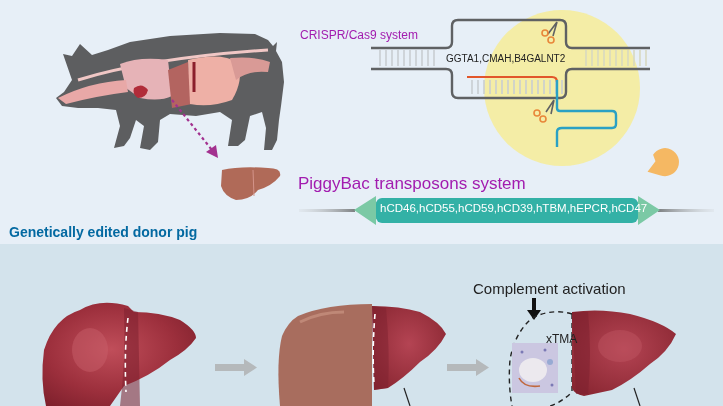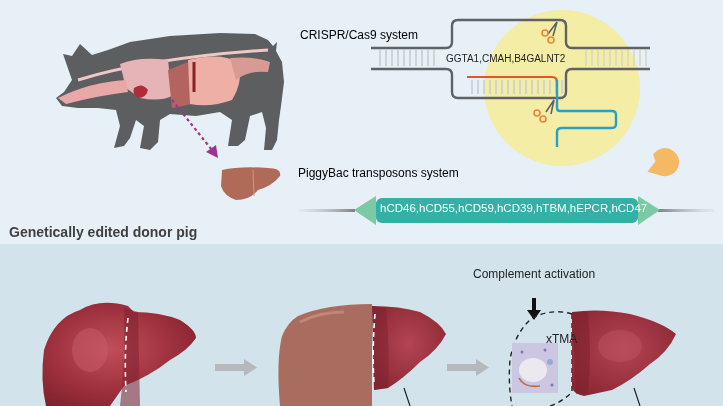--- a/index.html
+++ b/index.html
@@ -1,26 +1,26 @@
 <!DOCTYPE html>
 <html><head>
 <meta charset="utf-8">
 <style>
   html, body { margin: 0; padding: 0; }
   body { width: 723px; height: 406px; overflow: hidden; position: relative; font-family: "Liberation Sans", sans-serif; background: #e6eef6; }
   .top-panel { position: absolute; left: 0; top: 0; width: 723px; height: 244px; background: #e7eff7; }
   .bottom-panel { position: absolute; left: 0; top: 244px; width: 723px; height: 162px; background: #d3e3ec; }
   svg.layer { position: absolute; left: 0; top: 0; }
-  .label { position: absolute; white-space: nowrap; color: #000000; }
+  .label { position: absolute; white-space: nowrap; color: #a21caf; }
   .lbl-crispr { left: 300px; top: 28px; font-size: 12px; }
   .lbl-genes { left: 446px; top: 53px; font-size: 10px; color: #222; }
-  .lbl-piggy { left: 298px; top: 166px; font-size: 12px; }
-  .lbl-donor { left: 9px; top: 224px; font-size: 14px; font-weight: bold; color: #404040; text-align: right; }
+  .lbl-piggy { left: 298px; top: 174px; font-size: 17px; }
+  .lbl-donor { left: 9px; top: 224px; font-size: 14px; font-weight: bold; color: #0369a1; text-align: right; }
   .lbl-transgene { left: 380px; top: 202px; font-size: 11.5px; color: #ffffff; }
-  .lbl-complement { left: 473px; top: 267px; font-size: 12px; color: #222; }
+  .lbl-complement { left: 473px; top: 280px; font-size: 15px; color: #222; }
   .lbl-xtma { left: 546px; top: 332px; font-size: 12px; color: #222; }
 </style>
 </head>
 <body>
 
 <div class="top-panel"></div>
 <div class="bottom-panel"></div>
 
 <svg class="layer" width="723" height="406" viewBox="0 0 723 406">
   <defs>

